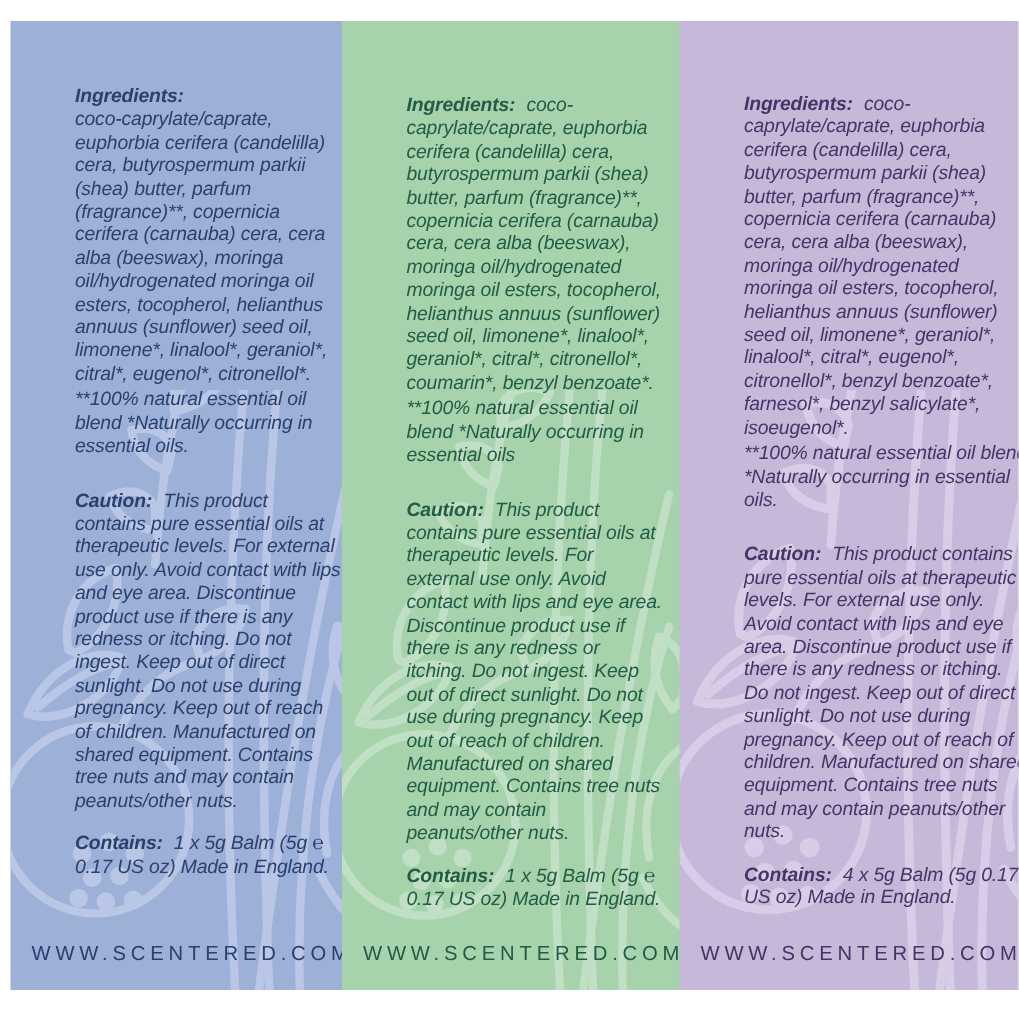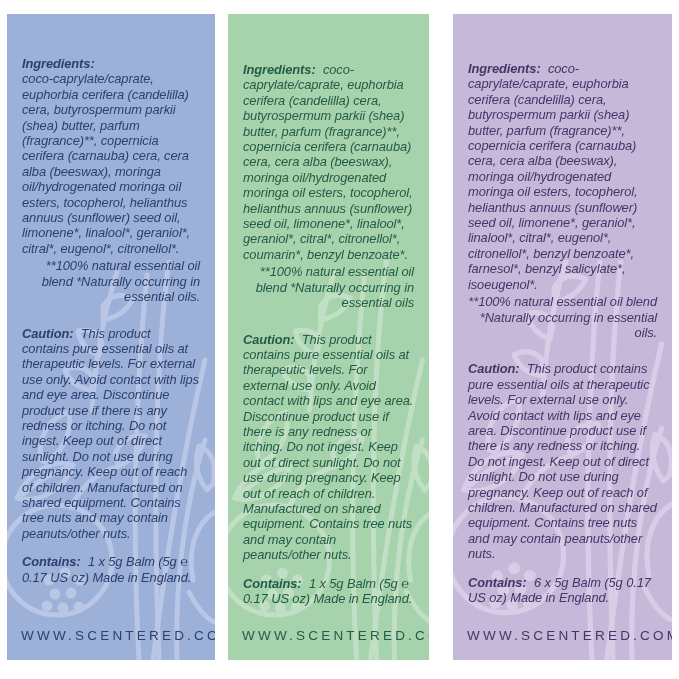--- a/index.html
+++ b/index.html
@@ -9,20 +9,21 @@
     font-family:"Liberation Sans", sans-serif;
     position:relative;
     overflow:hidden;
   }
   .panel{
     position:absolute;
     top:14px;height:646px;
     background:var(--bg);
     color:var(--text);
     overflow:hidden;
+    padding-left:28px;
   }
   .panel-0{left:7px;width:208px;}
   .panel-1{left:228px;width:201px;}
   .panel-2{left:453px;width:219px;}
 
   .watermark{
     position:absolute;
     left:0;bottom:0;
     width:100%;height:400px;
     pointer-events:none;
@@ -44,21 +45,21 @@
     line-height:15.4px;
     letter-spacing:-0.1px;
   }
   .panel-0 .content{padding-top:42px;}
   .panel-1 .content{padding-top:48px;}
   .panel-2 .content{padding-top:47px;}
 
   .para{margin:0 0 2px 0;}
   .para strong{font-weight:bold;margin-right:.30em;}
   .para strong.own-line{display:block;margin-right:0;}
-  .blend-note{margin-top:1px;text-align:right;}
+  .blend-note{margin-top:1px;}
   .caution{margin-top:21px;}
   .contains{margin-top:13px;}
 
   .website{
     position:absolute;
     left:14px;bottom:17px;
     font-size:13.5px;
     letter-spacing:3.2px;
     font-style:normal;
     color:var(--text);
@@ -199,17 +200,17 @@
       <strong>Ingredients:</strong>
       <span>coco-caprylate/caprate, euphorbia cerifera (candelilla) cera, butyrospermum parkii (shea) butter, parfum (fragrance)**, copernicia cerifera (carnauba) cera, cera alba (beeswax), moringa oil/hydrogenated moringa oil esters, tocopherol, helianthus annuus (sunflower) seed oil, limonene*, geraniol*, linalool*, citral*, eugenol*, citronellol*, benzyl benzoate*, farnesol*, benzyl salicylate*, isoeugenol*.</span>
     </p>
     <p class="para blend-note">**100% natural essential oil blend *Naturally occurring in essential oils.</p>
     <p class="para caution">
       <strong>Caution:</strong>
       <span>This product contains pure essential oils at therapeutic levels. For external use only. Avoid contact with lips and eye area. Discontinue product use if there is any redness or itching. Do not ingest. Keep out of direct sunlight. Do not use during pregnancy. Keep out of reach of children. Manufactured on shared equipment. Contains tree nuts and may contain peanuts/other nuts.</span>
     </p>
     <p class="para contains">
       <strong>Contains:</strong>
-      <span>6 x 5g Balm (5g 0.17 US oz) Made in England.</span>
+      <span>4 x 5g Balm (5g 0.17 US oz) Made in England.</span>
     </p>
   </div>
   <div class="website">WWW.SCENTERED.COM</div>
 </section>
 
 </body></html>

